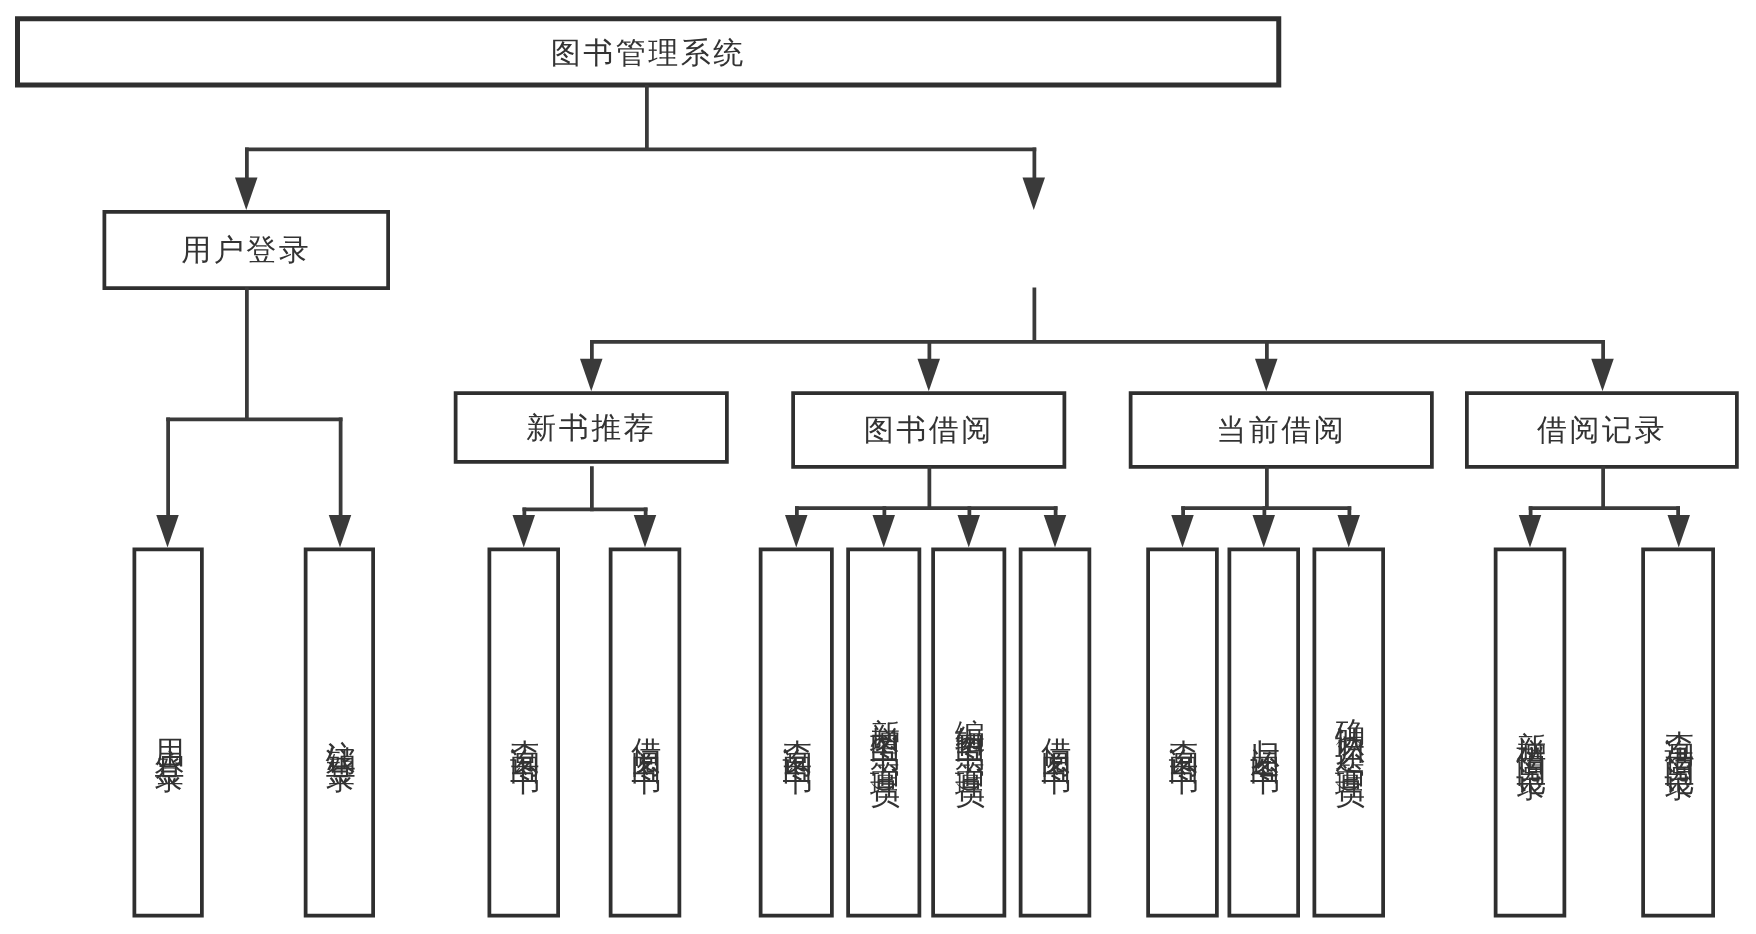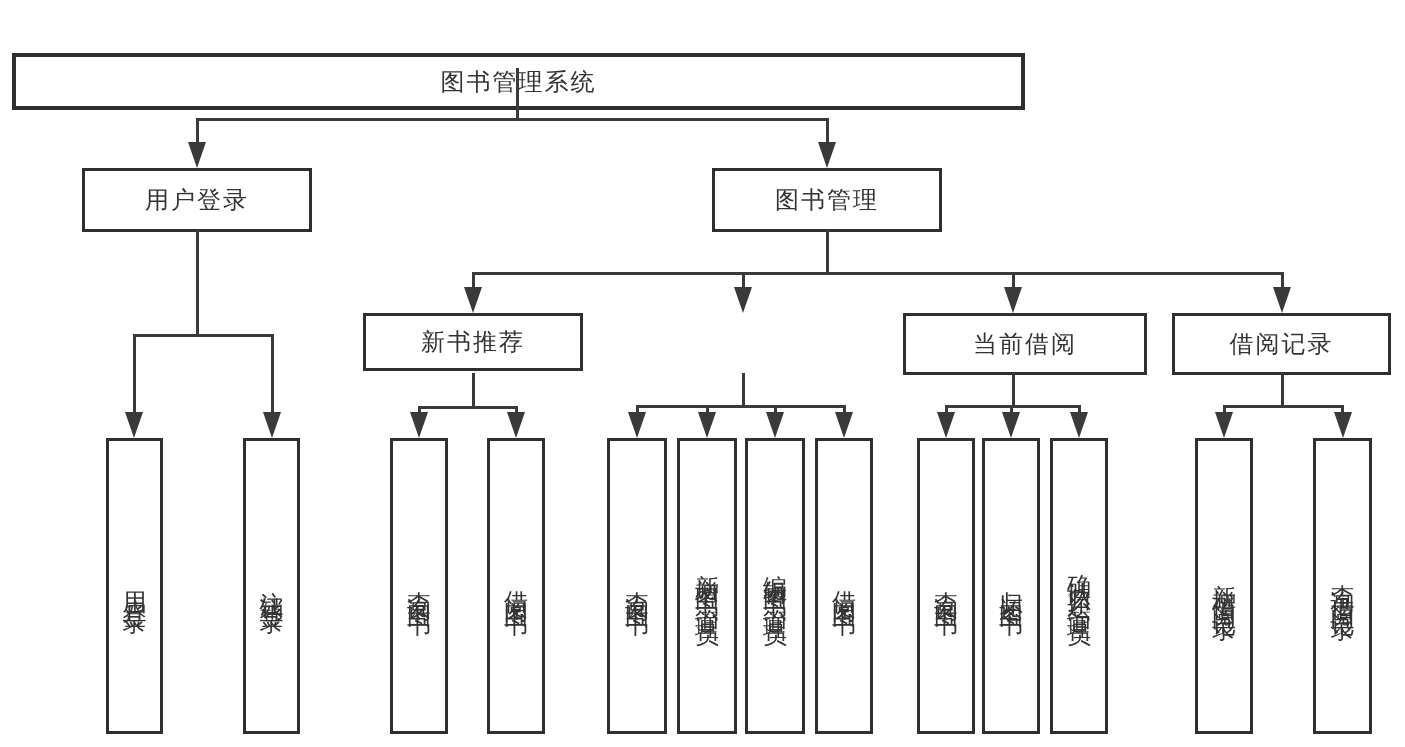--- a/index.html
+++ b/index.html
@@ -16,21 +16,21 @@
     box-sizing:border-box;
     border:3px solid #2f2f2f;
     background:#ffffff;
     display:flex;
     align-items:center;
     justify-content:center;
     font-size:24px;
     letter-spacing:2px;
     color:#333333;
   }
-  .node.root{border-width:4px;margin-top:40px;}
+  .node.root{border-width:4px;}
   .vnode{
     position:absolute;
     box-sizing:border-box;
     border:3px solid #2f2f2f;
     background:#ffffff;
     top:438px;height:296px;
     display:flex;
     align-items:center;
     justify-content:center;
   }
@@ -68,41 +68,41 @@
   <div class="node root" style="left:12px;top:13px;width:1013px;height:57px;">图书管理系统</div>
 
   <div class="vline" style="left:516px;top:68px;height:52px;"></div>
   <div class="hline" style="left:196px;top:118px;width:633px;"></div>
   <div class="vline" style="left:196px;top:118px;height:32px;"></div>
   <div class="vline" style="left:826px;top:118px;height:32px;"></div>
   <div class="arrowhead" style="left:188px;top:142px;"></div>
   <div class="arrowhead" style="left:818px;top:142px;"></div>
 
   <div class="node" style="left:82px;top:168px;width:230px;height:64px;">用户登录</div>
-  <div class="node" style="left:712px;top:168px;width:230px;height:64px;">图书管理</div>
 
   <div class="vline" style="left:196px;top:230px;height:106px;"></div>
   <div class="hline" style="left:133px;top:334px;width:141px;"></div>
   <div class="vline" style="left:133px;top:334px;height:82px;"></div>
   <div class="vline" style="left:271px;top:334px;height:82px;"></div>
   <div class="arrowhead" style="left:125px;top:412px;"></div>
   <div class="arrowhead" style="left:263px;top:412px;"></div>
 
   <div class="vline" style="left:826px;top:230px;height:44px;"></div>
   <div class="hline" style="left:472px;top:272px;width:812px;"></div>
   <div class="vline" style="left:472px;top:272px;height:20px;"></div>
   <div class="vline" style="left:742px;top:272px;height:20px;"></div>
   <div class="vline" style="left:1012px;top:272px;height:20px;"></div>
   <div class="vline" style="left:1281px;top:272px;height:20px;"></div>
   <div class="arrowhead" style="left:464px;top:287px;"></div>
   <div class="arrowhead" style="left:734px;top:287px;"></div>
   <div class="arrowhead" style="left:1004px;top:287px;"></div>
   <div class="arrowhead" style="left:1273px;top:287px;"></div>
 
   <div class="node" style="left:363px;top:313px;width:220px;height:58px;">新书推荐</div>
+  <div class="node" style="left:633px;top:313px;width:220px;height:62px;">图书借阅</div>
   <div class="node" style="left:903px;top:313px;width:244px;height:62px;">当前借阅</div>
   <div class="node" style="left:1172px;top:313px;width:219px;height:62px;">借阅记录</div>
 
   <div class="vline" style="left:472px;top:373px;height:36px;"></div>
   <div class="hline" style="left:418px;top:406px;width:100px;"></div>
   <div class="vline" style="left:418px;top:406px;height:12px;"></div>
   <div class="vline" style="left:515px;top:406px;height:12px;"></div>
   <div class="arrowhead" style="left:410px;top:412px;"></div>
   <div class="arrowhead" style="left:507px;top:412px;"></div>
 

